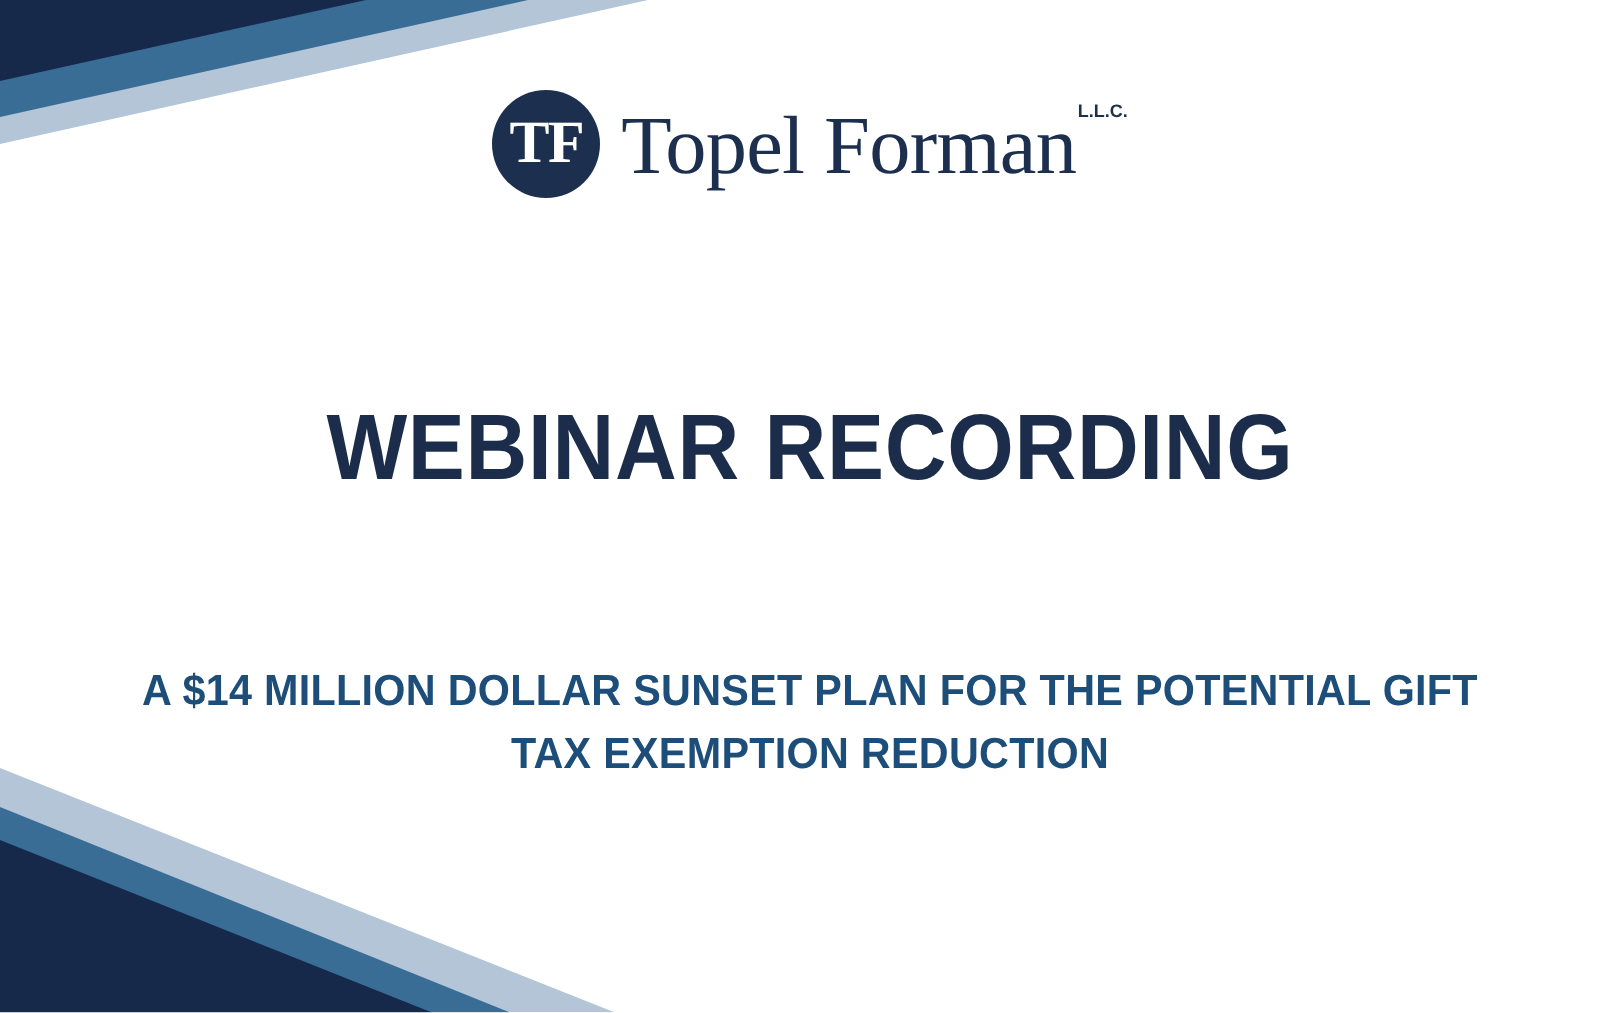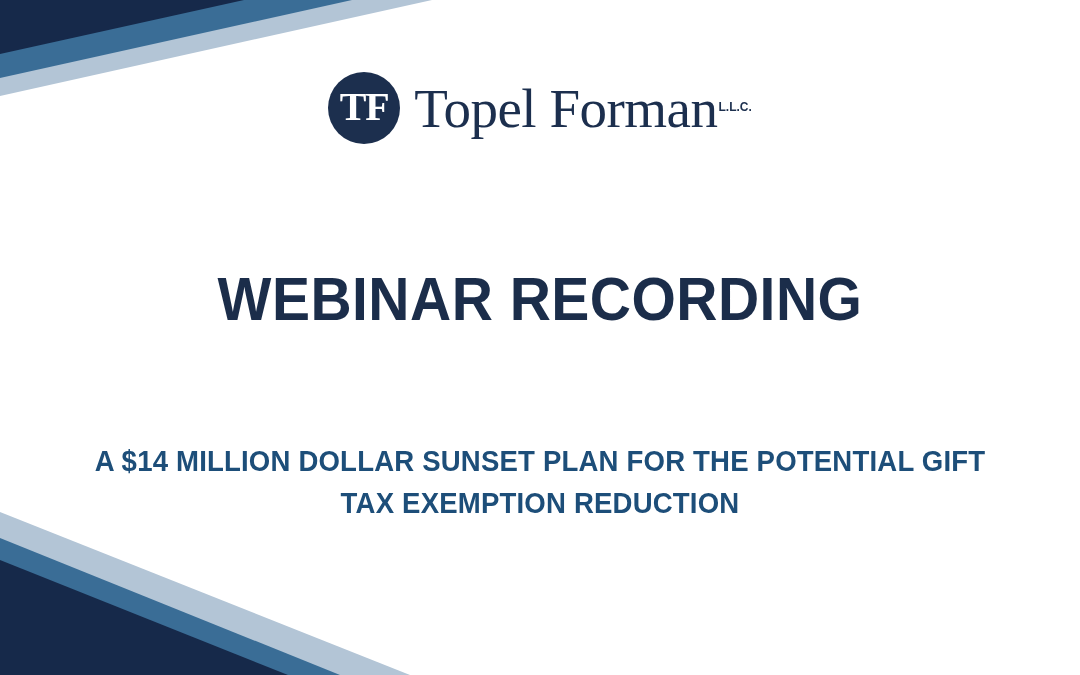--- a/index.html
+++ b/index.html
@@ -35,21 +35,20 @@
   
   .logo-lockup {
     position: absolute;
     top: 60px;
     left: 0;
     width: 1080px;
     display: flex;
     align-items: center;
     justify-content: center;
     gap: 14px;
-    margin-top: 12px;
   }
 
   .logo-mark {
     width: 72px;
     height: 72px;
     border-radius: 50%;
     background: #1c2f4e;
     display: flex;
     align-items: center;
     justify-content: center;
@@ -60,21 +59,21 @@
     font-weight: 700;
     font-size: 40px;
     line-height: 1;
     color: #ffffff;
     letter-spacing: -1px;
     transform: translateY(-1px);
   }
 
   .logo-wordmark {
     display: flex;
-    align-items: center;
+    align-items: flex-start;
     color: #1c2f4e;
   }
   .logo-word {
     font-family: "Liberation Serif", serif;
     font-weight: 400;
     font-size: 55px;
     line-height: 1;
     letter-spacing: -0.5px;
     color: #1c2f4e;
   }

